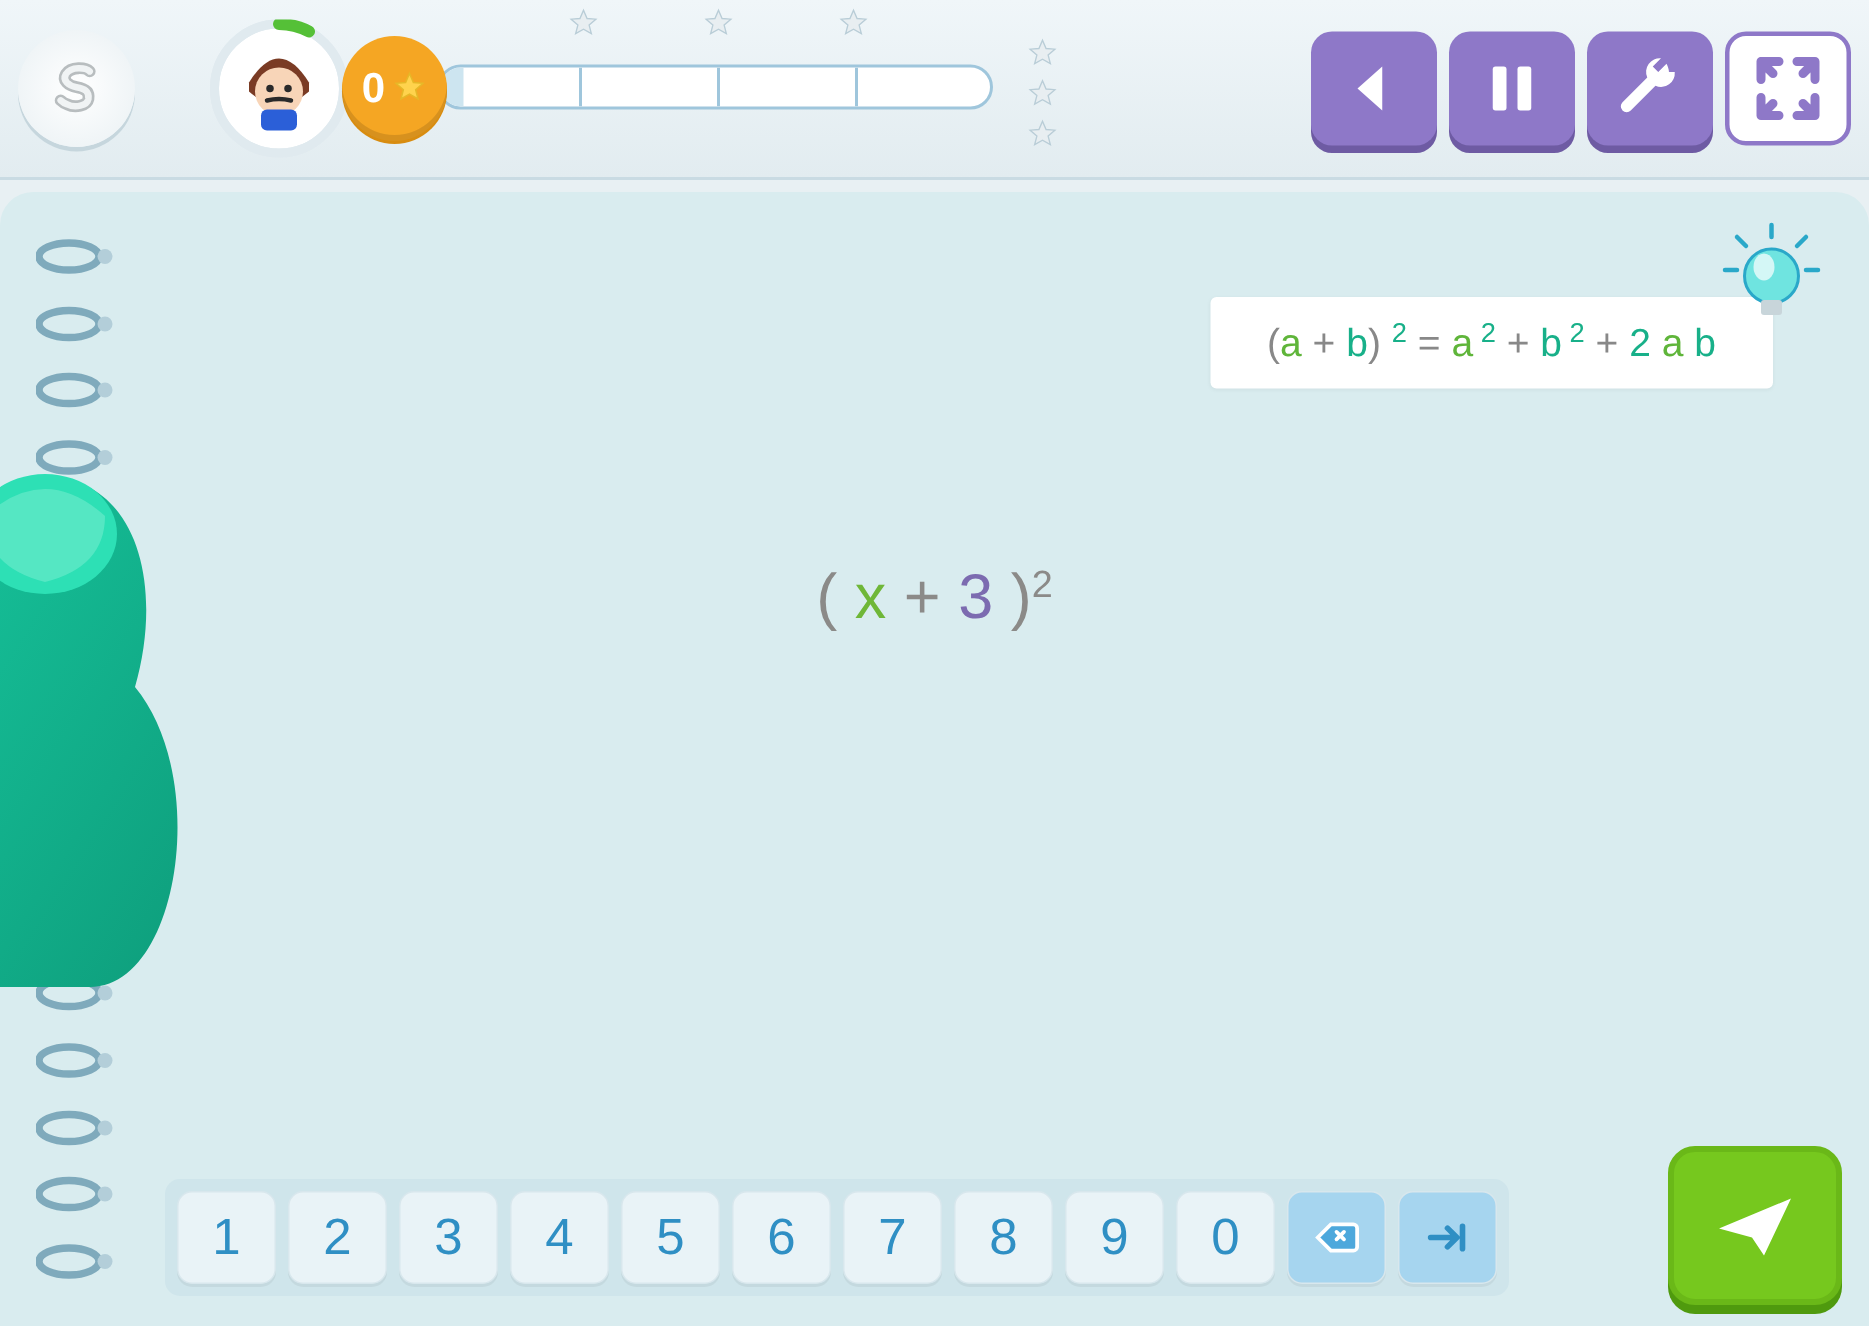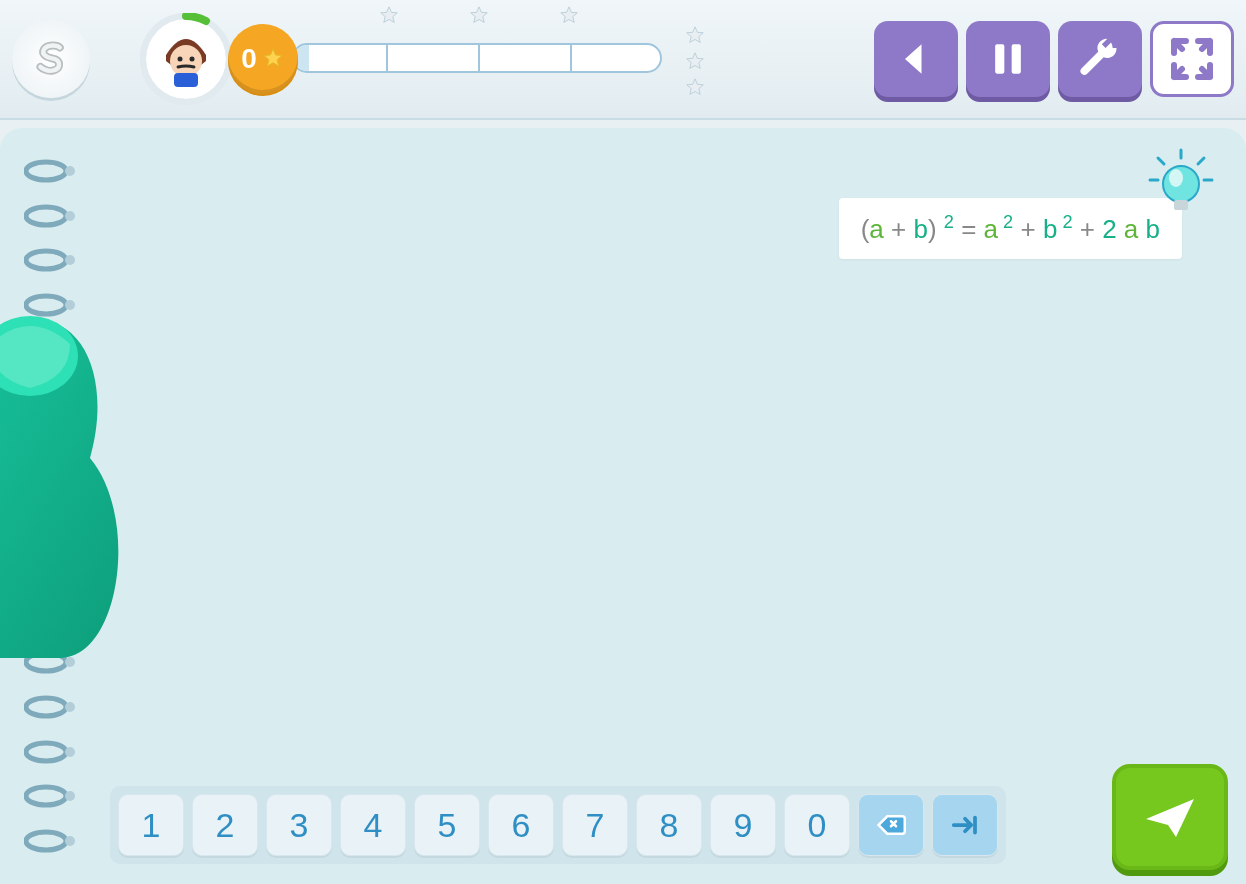--- a/index.html
+++ b/index.html
@@ -141,21 +141,21 @@
     left:-60px; top:170px;
     width:200px; height:360px;
     z-index:5;
     pointer-events:none;
   }
   .hint-box {
     position:absolute;
     right:64px; top:70px;
     background:white;
     border-radius:4px;
-    padding:14px 22px;
+    padding:14px 38px;
     font-size:26px;
     color:#888;
     z-index:4;
     box-shadow:0 1px 3px rgba(0,0,0,.05);
   }
   .hint-box .a { color:#5fb53a; }
   .hint-box .b { color:#18b089; }
   .hint-box sup { font-size:.7em; color:#18b089; vertical-align:super;}
   .bulb {
     position:absolute;
@@ -416,20 +416,23 @@
       <ellipse cx="30" cy="30" rx="7" ry="9" fill="white" opacity=".7"></ellipse>
       <rect x="28" y="52" width="14" height="10" rx="2" fill="#c8d5da"></rect>
     </svg>
   </div>
 
   <div class="hint-box">
     <span>(</span><span class="a">a</span><span> + </span><span class="b">b</span><span>) </span><sup>2</sup><span> = </span><span class="a">a</span><sup> 2</sup><span> + </span><span class="b">b</span><sup> 2</sup><span> + </span><span class="b">2 </span><span class="a">a </span><span class="b">b</span>
   </div>
 
   <div class="equation-area">
+    <div>
+      <span>( </span><span class="x">x</span><span> + </span><span class="num">3</span><span> )</span><sup>2</sup>
+    </div>
   </div>
 
   <div class="keypad">
     <div class="key">1</div>
     <div class="key">2</div>
     <div class="key">3</div>
     <div class="key">4</div>
     <div class="key">5</div>
     <div class="key">6</div>
     <div class="key">7</div>

